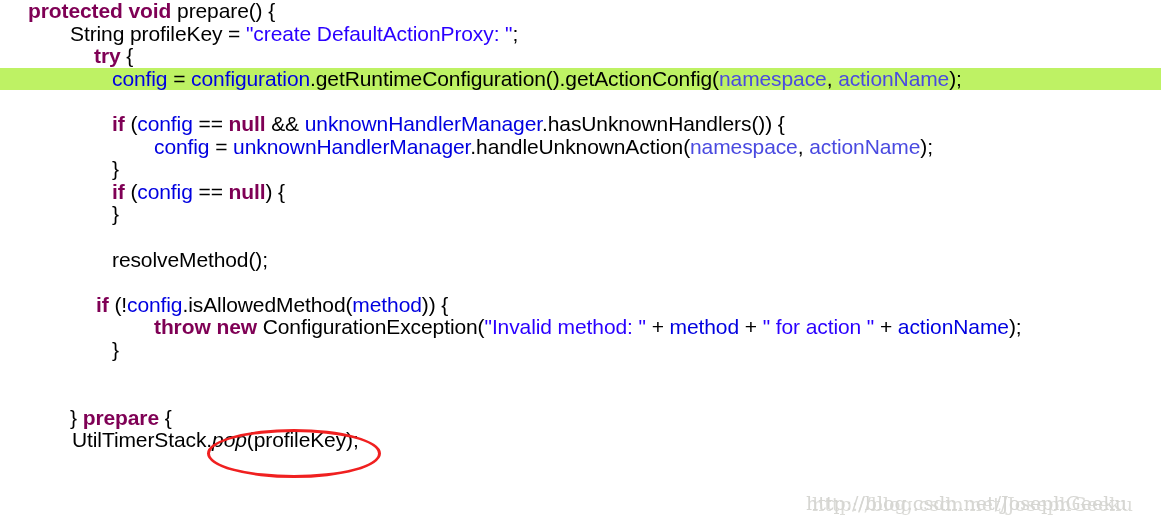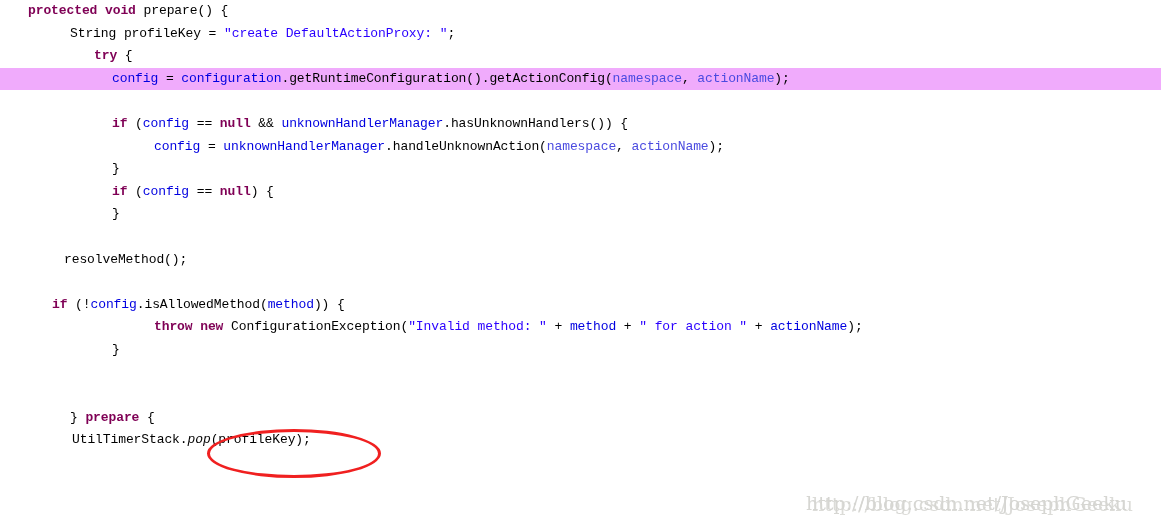--- a/index.html
+++ b/index.html
@@ -21,32 +21,32 @@
     top: 0;
     width: 1161px;
     height: 521px;
     overflow: hidden;
   }
   .code-line {
     position: relative;
     height: 22.6px;
     line-height: 22.6px;
     white-space: pre;
-    font-size: 13px;
-    font-family: Liberation Mono, monospace;
+    font-size: 21px;
+    font-family: Liberation Sans, sans-serif;
     color: #000000;
     letter-spacing: -0.1px;
   }
   .code-line .ln-inner {
     position: relative;
     display: inline-block;
     padding-left: 28px;
   }
   .code-line.highlighted {
-    background: #f0abfc;
+    background: #bef264;
     width: 1161px;
   }
   
   .tok-kw      { color: #7f0055; font-weight: bold; }
   .tok-str     { color: #2a00ff; }
   .tok-field   { color: #0000e0; }
   .tok-param   { color: #4a4ae0; }
   .tok-static  { color: #000000; font-style: italic; }
   .tok-plain   { color: #000000; }
 
@@ -97,23 +97,23 @@
       <div class="code-line"><span class="ln-inner" style="padding-left: 70px;"><span class="tok-plain">String profileKey = </span><span class="tok-str">"create DefaultActionProxy: "</span><span class="tok-plain">;</span></span></div>
       <div class="code-line"><span class="ln-inner" style="padding-left: 94px;"><span class="tok-kw">try</span><span class="tok-plain"> {</span></span></div>
       <div class="code-line highlighted"><span class="ln-inner" style="padding-left: 112px;"><span class="tok-field">config</span><span class="tok-plain"> = </span><span class="tok-field">configuration</span><span class="tok-plain">.getRuntimeConfiguration().getActionConfig(</span><span class="tok-param">namespace</span><span class="tok-plain">, </span><span class="tok-param">actionName</span><span class="tok-plain">);</span></span></div>
       <div class="code-line"><span class="ln-inner" style="padding-left: 28px;"></span></div>
       <div class="code-line"><span class="ln-inner" style="padding-left: 112px;"><span class="tok-kw">if</span><span class="tok-plain"> (</span><span class="tok-field">config</span><span class="tok-plain"> == </span><span class="tok-kw">null</span><span class="tok-plain"> &amp;&amp; </span><span class="tok-field">unknownHandlerManager</span><span class="tok-plain">.hasUnknownHandlers()) {</span></span></div>
       <div class="code-line"><span class="ln-inner" style="padding-left: 154px;"><span class="tok-field">config</span><span class="tok-plain"> = </span><span class="tok-field">unknownHandlerManager</span><span class="tok-plain">.handleUnknownAction(</span><span class="tok-param">namespace</span><span class="tok-plain">, </span><span class="tok-param">actionName</span><span class="tok-plain">);</span></span></div>
       <div class="code-line"><span class="ln-inner" style="padding-left: 112px;"><span class="tok-plain">}</span></span></div>
       <div class="code-line"><span class="ln-inner" style="padding-left: 112px;"><span class="tok-kw">if</span><span class="tok-plain"> (</span><span class="tok-field">config</span><span class="tok-plain"> == </span><span class="tok-kw">null</span><span class="tok-plain">) {</span></span></div>
       <div class="code-line"><span class="ln-inner" style="padding-left: 112px;"><span class="tok-plain">}</span></span></div>
       <div class="code-line"><span class="ln-inner" style="padding-left: 28px;"></span></div>
-      <div class="code-line"><span class="ln-inner" style="padding-left: 64px;"><span class="tok-plain">resolveMethod();</span></span></div>
+      <div class="code-line"><span class="ln-inner" style="padding-left: 112px;"><span class="tok-plain">resolveMethod();</span></span></div>
       <div class="code-line"><span class="ln-inner" style="padding-left: 28px;"></span></div>
-      <div class="code-line"><span class="ln-inner" style="padding-left: 52px;"><span class="tok-kw">if</span><span class="tok-plain"> (!</span><span class="tok-field">config</span><span class="tok-plain">.isAllowedMethod(</span><span class="tok-field">method</span><span class="tok-plain">)) {</span></span></div>
+      <div class="code-line"><span class="ln-inner" style="padding-left: 96px;"><span class="tok-kw">if</span><span class="tok-plain"> (!</span><span class="tok-field">config</span><span class="tok-plain">.isAllowedMethod(</span><span class="tok-field">method</span><span class="tok-plain">)) {</span></span></div>
       <div class="code-line"><span class="ln-inner" style="padding-left: 154px;"><span class="tok-kw">throw</span><span class="tok-plain"> </span><span class="tok-kw">new</span><span class="tok-plain"> ConfigurationException(</span><span class="tok-str">"Invalid method: "</span><span class="tok-plain"> + </span><span class="tok-field">method</span><span class="tok-plain"> + </span><span class="tok-str">" for action "</span><span class="tok-plain"> + </span><span class="tok-field">actionName</span><span class="tok-plain">);</span></span></div>
       <div class="code-line"><span class="ln-inner" style="padding-left: 112px;"><span class="tok-plain">}</span></span></div>
       <div class="code-line"><span class="ln-inner" style="padding-left: 28px;"></span></div>
       <div class="code-line"><span class="ln-inner" style="padding-left: 28px;"></span></div>
       <div class="code-line"><span class="ln-inner" style="padding-left: 70px;"><span class="tok-plain">} </span><span class="tok-kw">prepare</span><span class="tok-plain"> {</span></span></div>
       <div class="code-line"><span class="ln-inner" style="padding-left: 72px;"><span class="tok-plain">UtilTimerStack.</span><span class="tok-static">pop</span><span class="tok-plain">(profileKey);</span></span></div>
     </div>
 
   <div id="annotation-ellipse"></div>
 

